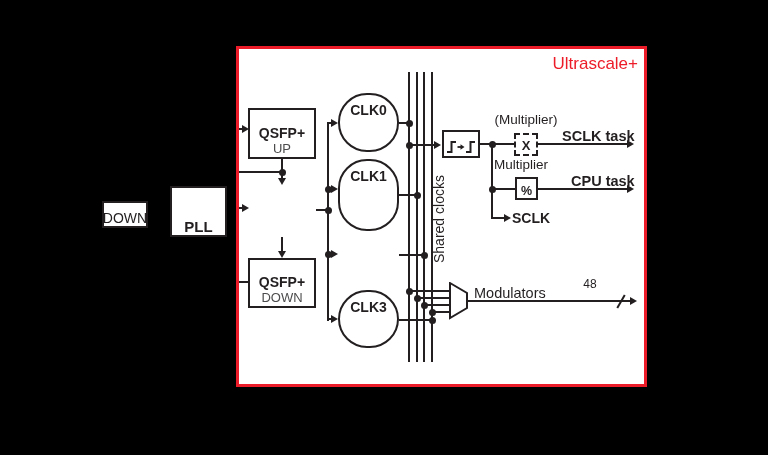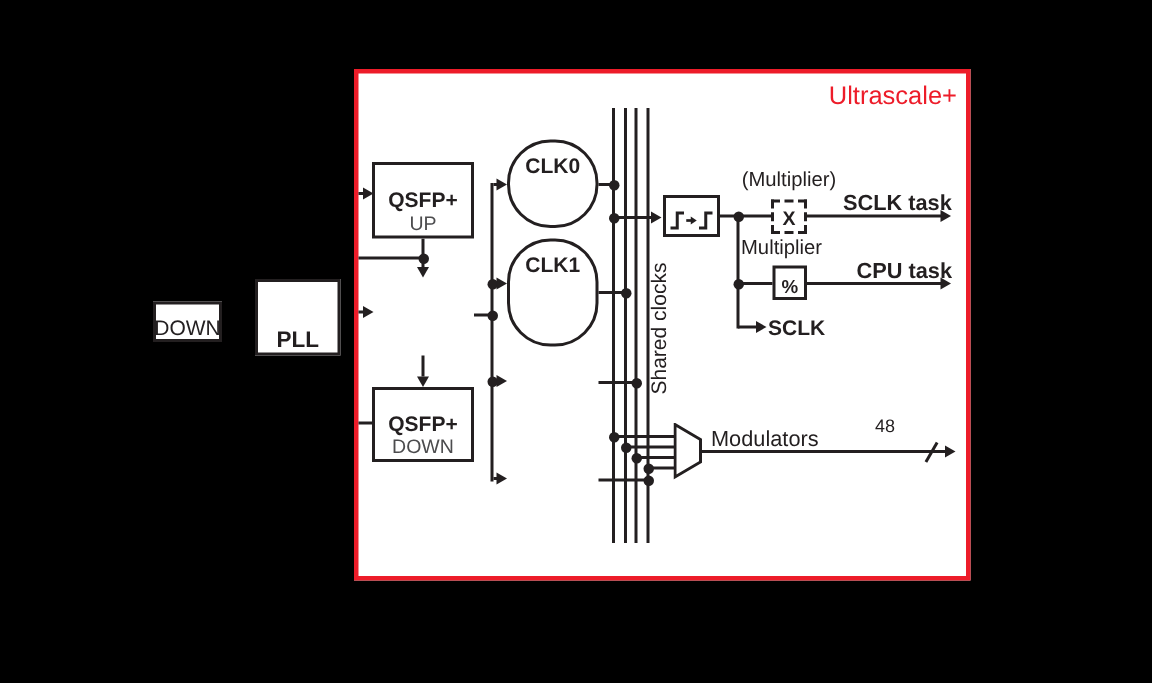--- a/index.html
+++ b/index.html
@@ -114,20 +114,23 @@
     <span>QSFP+</span>
     <span class="sub">DOWN</span>
   </div>
 
   <div class="bx clk" style="left:338px;top:93px;width:61px;height:59px;">
     <span>CLK0</span>
   </div>
   <div class="bx clk" style="left:338px;top:159px;width:61px;height:72px;">
     <span>CLK1</span>
   </div>
+  <div class="bx clk" style="left:338px;top:290px;width:61px;height:58px;">
+    <span>CLK3</span>
+  </div>
 
   <div class="bx" style="left:442px;top:130px;width:38px;height:28px;">
     <svg width="30" height="18" viewBox="0 0 30 18">
       <polyline points="1,14 5.5,14 5.5,4 10,4" fill="none" stroke="#231f20" stroke-width="2"></polyline>
       <line x1="11.5" y1="9" x2="15" y2="9" stroke="#231f20" stroke-width="1.8"></line>
       <polygon points="14.5,6.3 18.5,9 14.5,11.7" fill="#231f20"></polygon>
       <polyline points="20,14 24.5,14 24.5,4 29,4" fill="none" stroke="#231f20" stroke-width="2"></polyline>
     </svg>
   </div>
 

